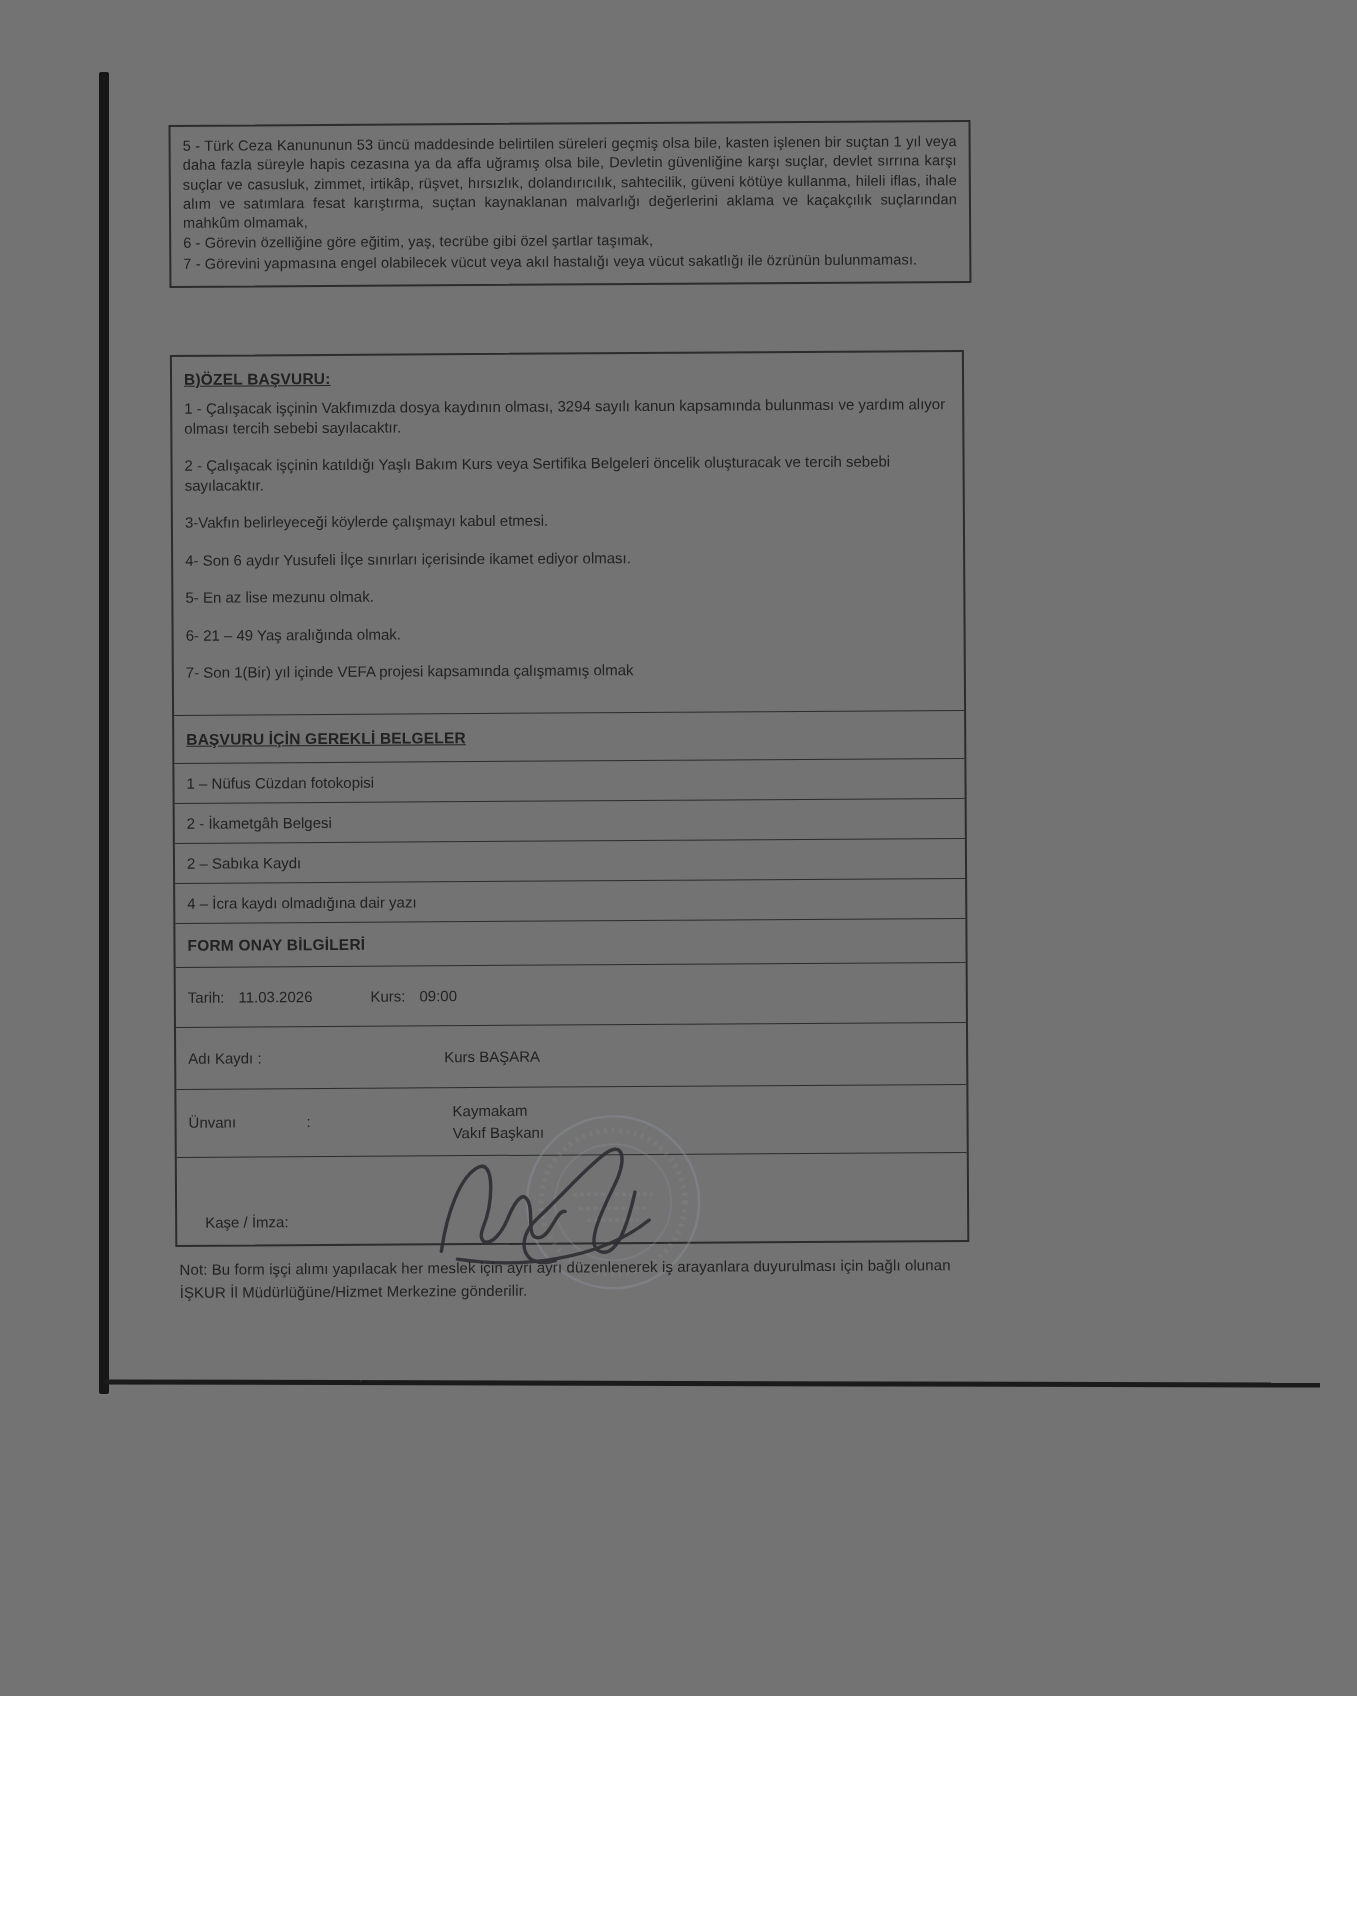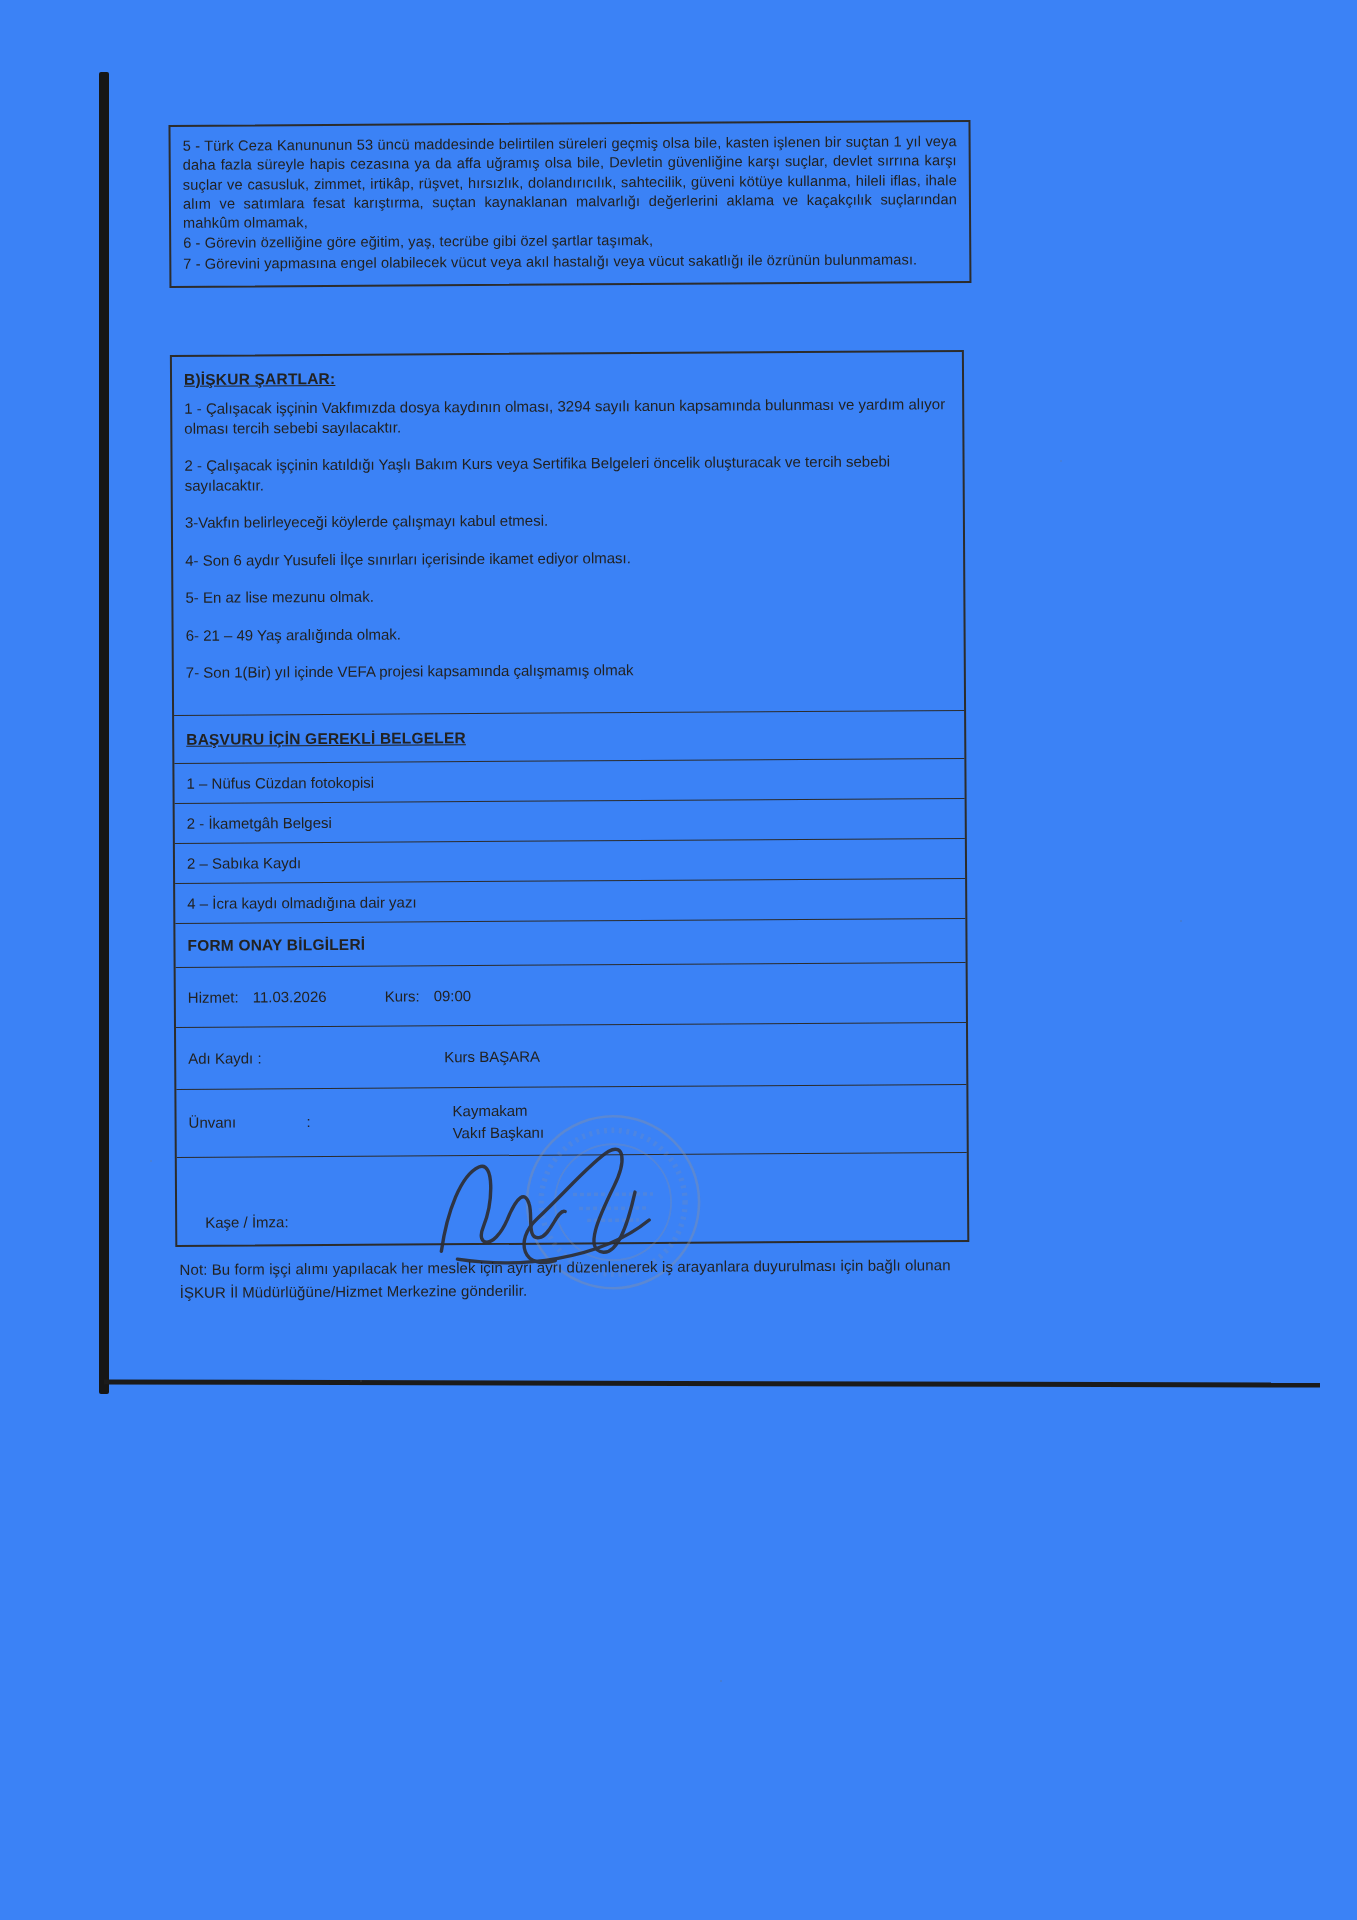--- a/index.html
+++ b/index.html
@@ -1,19 +1,19 @@
 <!DOCTYPE html>
 <html><head>
 <meta charset="utf-8">
 <style>
   * { margin:0; padding:0; box-sizing:border-box; }
   html,body { background:#ffffff; }
   .page {
-    position:relative; width:1357px; height:1920px;
-    background:#3b82f6; overflow:hidden;
+    position:relative; width:1357px; height:1696px;
+    background:#737373; overflow:hidden;
     font-family:"Liberation Sans", sans-serif;
     color:#222; 
   }
   .doc {
     position:absolute; inset:0;
     transform:rotate(-0.35deg);
     transform-origin:650px 700px;
   }
   
   .edge-left {
@@ -97,21 +97,21 @@
 
     <div class="topbox">
       <p>5 - Türk Ceza Kanununun 53 üncü maddesinde belirtilen süreleri geçmiş olsa bile, kasten işlenen bir suçtan 1 yıl veya daha fazla süreyle hapis cezasına ya da affa uğramış olsa bile, Devletin güvenliğine karşı suçlar, devlet sırrına karşı suçlar ve casusluk, zimmet, irtikâp, rüşvet, hırsızlık, dolandırıcılık, sahtecilik, güveni kötüye kullanma, hileli iflas, ihale alım ve satımlara fesat karıştırma, suçtan kaynaklanan malvarlığı değerlerini aklama ve kaçakçılık suçlarından mahkûm olmamak,</p>
       <p>6   - Görevin özelliğine göre eğitim, yaş, tecrübe gibi özel şartlar taşımak,</p>
       <p>7 - Görevini yapmasına engel olabilecek vücut veya akıl hastalığı veya vücut sakatlığı ile özrünün bulunmaması.</p>
     </div>
 
     <div class="table">
 
       <div class="row cell-ozel">
-        <span class="section-title">B)İŞKUR ŞARTLAR:</span>
+        <span class="section-title">B)ÖZEL BAŞVURU:</span>
         <p>1 - Çalışacak işçinin Vakfımızda dosya kaydının olması, 3294 sayılı kanun kapsamında bulunması ve yardım alıyor olması tercih sebebi sayılacaktır.</p>
         <p>2 - Çalışacak işçinin katıldığı Yaşlı Bakım Kurs veya Sertifika Belgeleri öncelik oluşturacak ve tercih sebebi sayılacaktır.</p>
         <p>3-Vakfın belirleyeceği köylerde çalışmayı kabul etmesi.</p>
         <p>4- Son 6 aydır Yusufeli İlçe sınırları içerisinde ikamet ediyor olması.</p>
         <p>5- En az lise mezunu olmak.</p>
         <p>6- 21 – 49 Yaş aralığında olmak.</p>
         <p>7- Son 1(Bir) yıl içinde VEFA projesi kapsamında çalışmamış olmak</p>
       </div>
 
       <div class="row row-docs-header">
@@ -129,21 +129,21 @@
       </div>
       <div class="row row-doc">
         <span>4 –  İcra kaydı olmadığına dair yazı</span>
       </div>
 
       <div class="row row-form-header">
         <span>FORM ONAY BİLGİLERİ</span>
       </div>
 
       <div class="row row-date">
-        <span>Hizmet:</span>
+        <span>Tarih:</span>
         <span class="val">11.03.2026</span>
         <span class="saat">Kurs:</span>
         <span class="val">09:00</span>
       </div>
 
       <div class="row row-name">
         <span class="abs lbl-name">Adı Kaydı  :</span>
         <span class="abs val-name">Kurs BAŞARA</span>
       </div>
 

